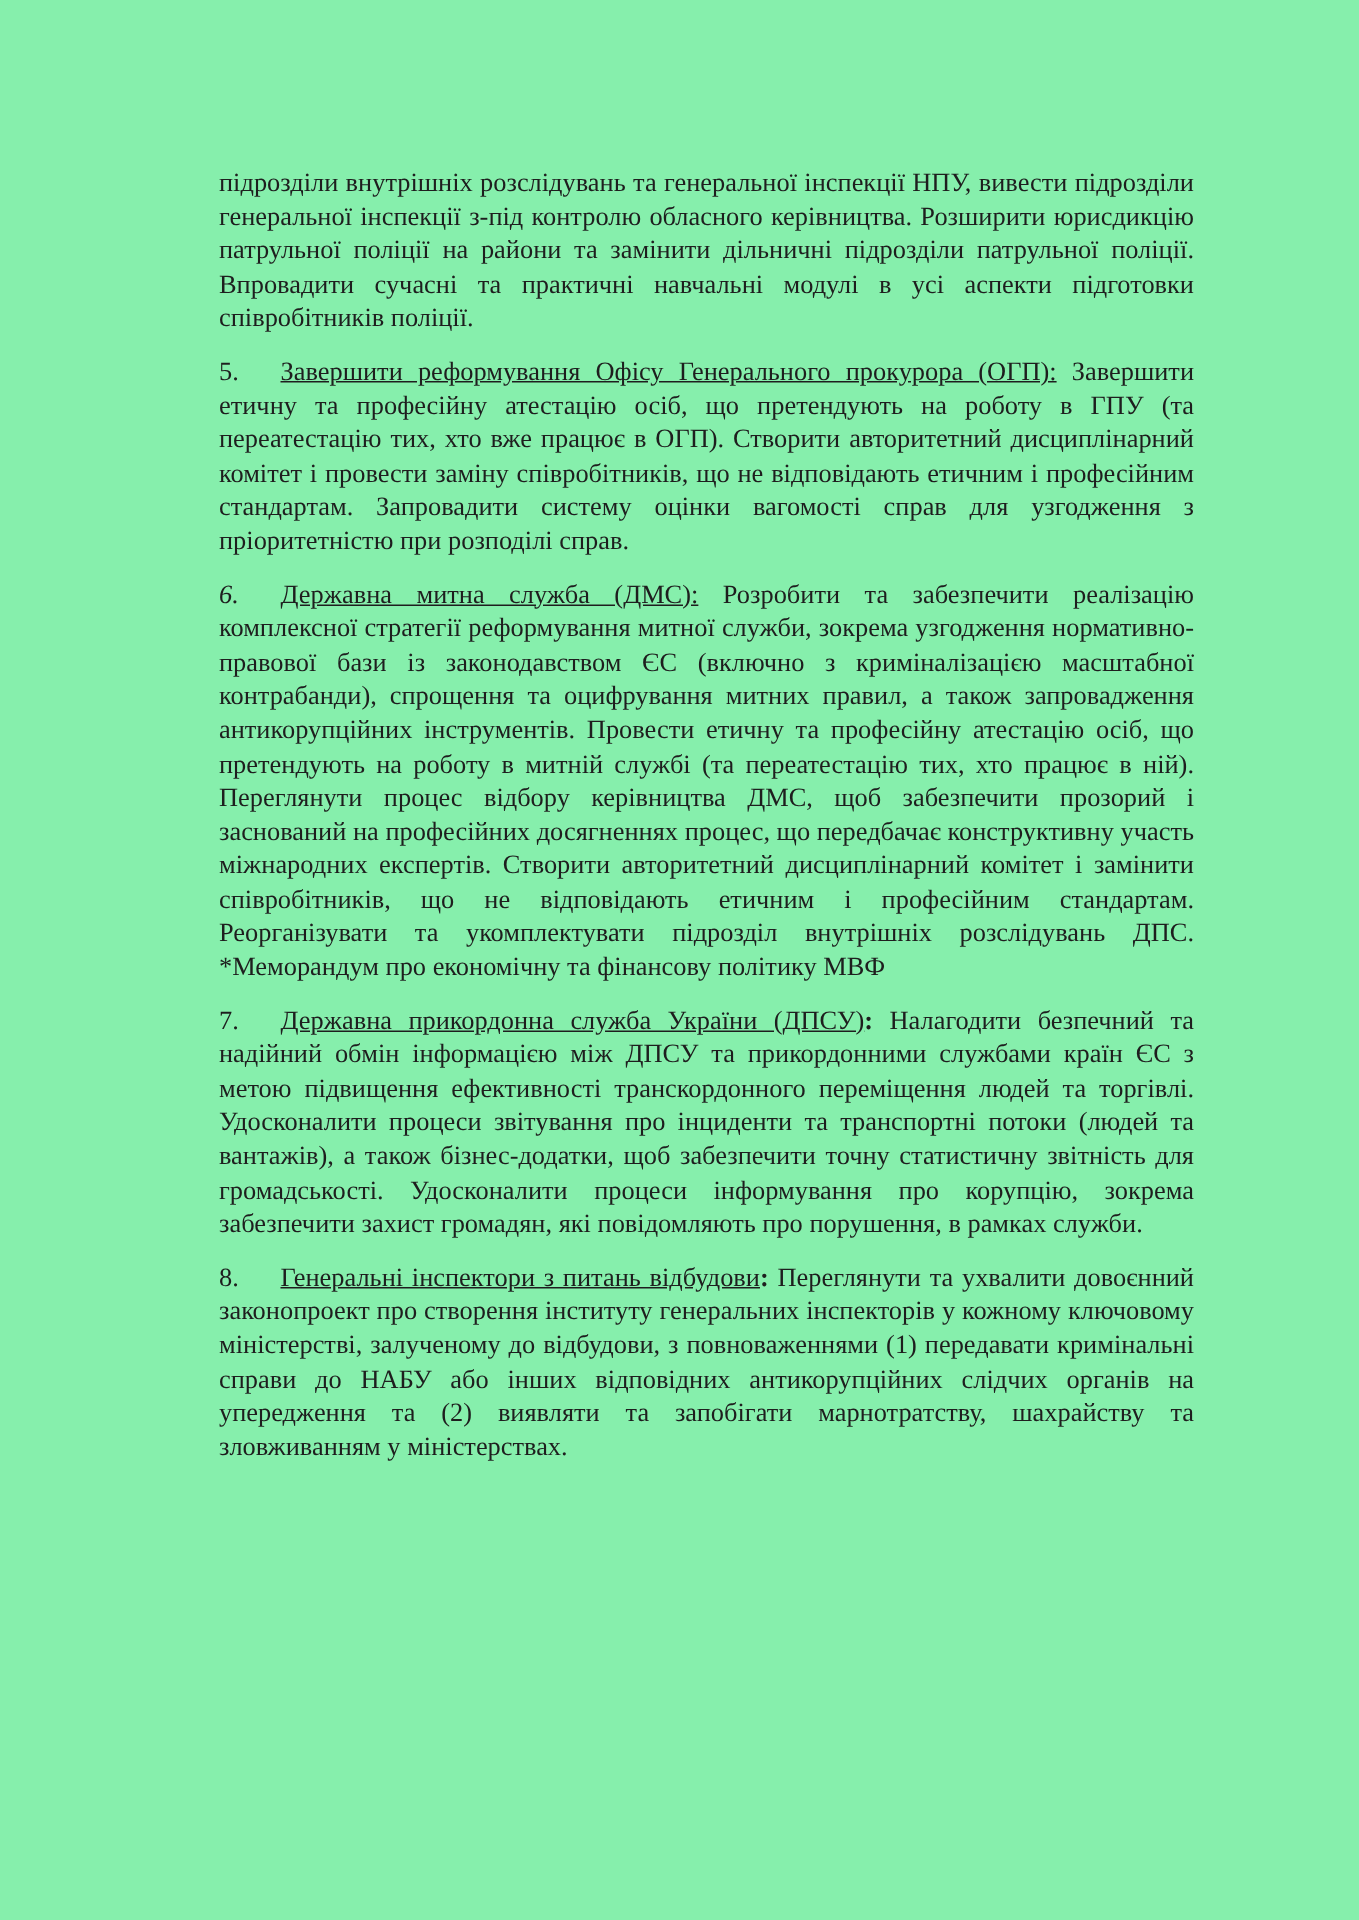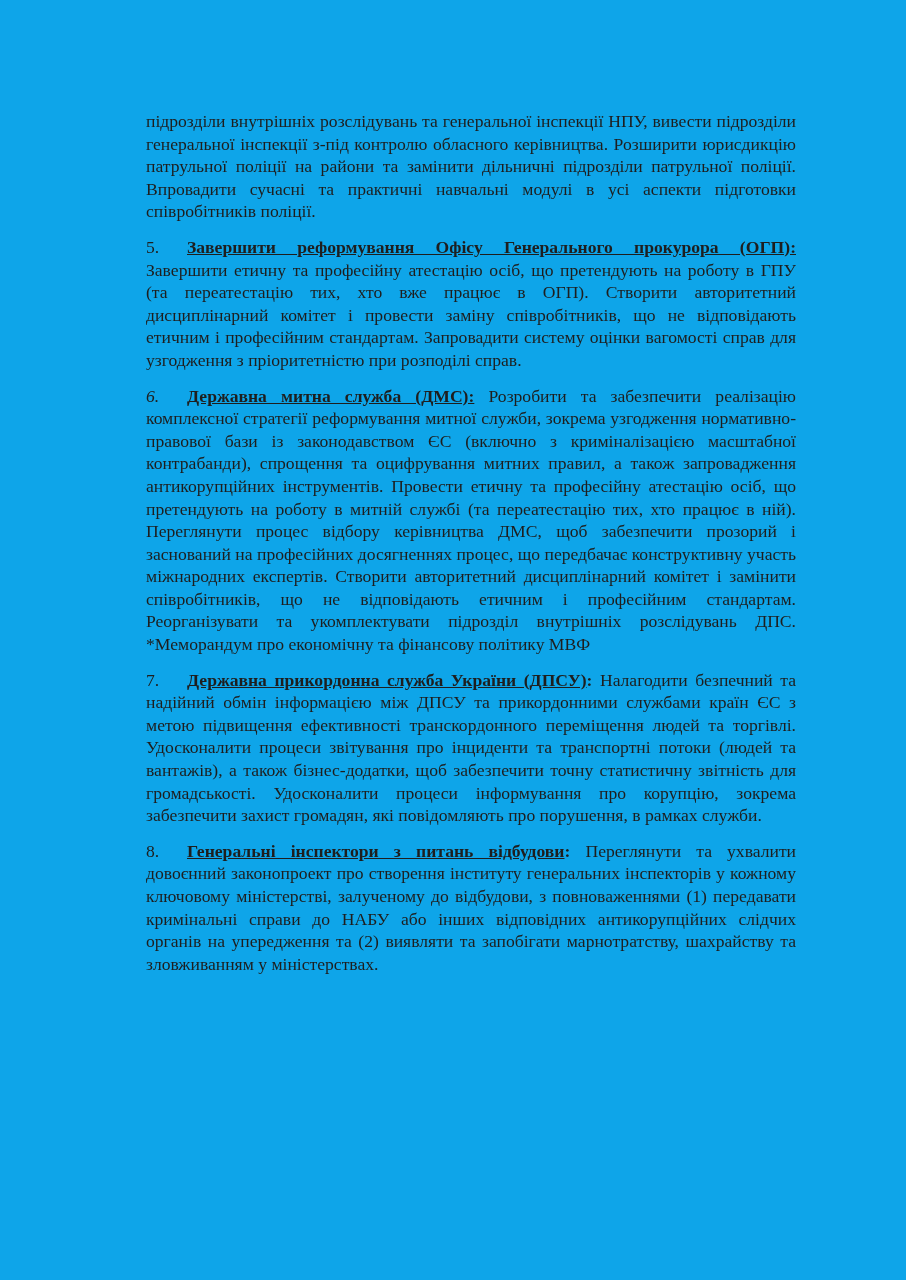--- a/index.html
+++ b/index.html
@@ -4,21 +4,21 @@
 <style>
   html, body {
     margin: 0;
     padding: 0;
     background: #ffffff;
   }
   .page {
     position: relative;
     width: 906px;
     height: 1280px;
-    background: #0ea5e9;
+    background: #86efac;
     overflow: hidden;
     font-family: "Liberation Serif", "DejaVu Serif", serif;
     color: #1e1e1e;
   }
   .doc {
     position: absolute;
     top: 0;
     left: 146px;
     width: 650px;
     padding-top: 110px;
@@ -31,21 +31,21 @@
     color: #1e1e1e;
   }
   .num {
     display: inline-block;
     width: 41px;
   }
   .num.italic {
     font-style: italic;
   }
   .head {
-    font-weight: bold;
+    font-weight: normal;
     text-decoration: underline;
   }
   .bold {
     font-weight: bold;
   }
   .it {
   }
 </style>
 </head>
 <body>

